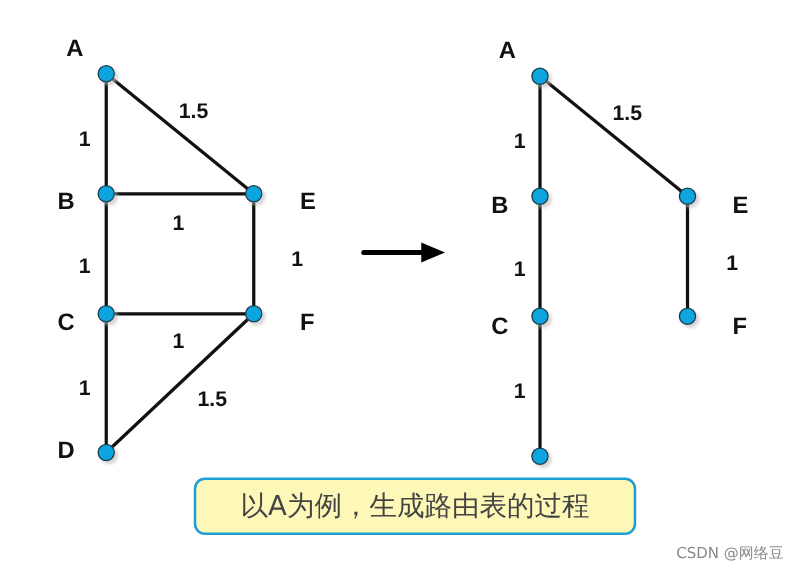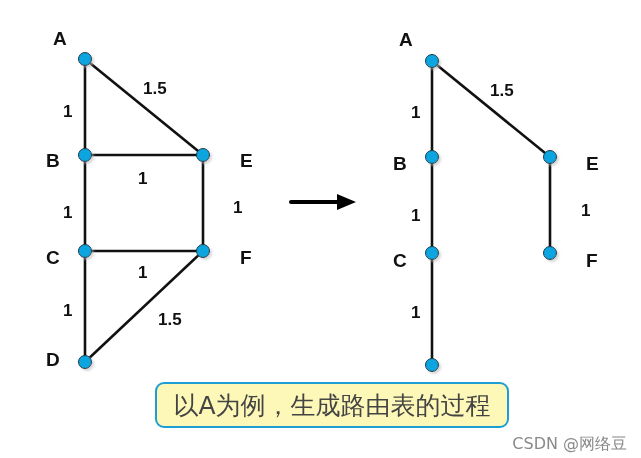--- a/index.html
+++ b/index.html
@@ -5,26 +5,26 @@
   html, body { margin: 0; padding: 0; background: #ffffff; }
   body { width: 641px; height: 458px; position: relative; overflow: hidden;
          font-family: "Liberation Sans", "DejaVu Sans", sans-serif; }
   #canvas { position: absolute; left: 0; top: 0; }
   .node-label { font-family: "Liberation Sans", sans-serif; font-weight: bold; font-size: 19px; fill: #111; }
   .edge-label { font-family: "Liberation Sans", sans-serif; font-weight: bold; font-size: 17px; fill: #111; }
   .caption {
     position: absolute; left: 155px; top: 382px; width: 350px; height: 42px;
     background: #fdf8b8; border: 2px solid #1e9fd4; border-radius: 9px;
     display: flex; align-items: center; justify-content: center;
-    font-family: "DejaVu Sans", sans-serif; font-size: 25px; color: #444;
+    font-family: "DejaVu Sans", sans-serif; font-size: 22px; color: #444;
     box-sizing: content-box;
   }
   .watermark {
     position: absolute; right: 14px; top: 434px;
-    font-family: "DejaVu Sans", sans-serif; font-size: 16px; color: #8a8a8a;
+    font-family: "DejaVu Sans", sans-serif; font-size: 12px; color: #8a8a8a;
   }
 </style>
 </head>
 <body>
 
 <svg id="canvas" width="641" height="458">
   <defs>
     <filter id="shadow" x="-50%" y="-50%" width="200%" height="200%">
       <feOffset dx="2" dy="2" in="SourceAlpha" result="off"></feOffset>
       <feGaussianBlur in="off" stdDeviation="1.2" result="blur"></feGaussianBlur>

